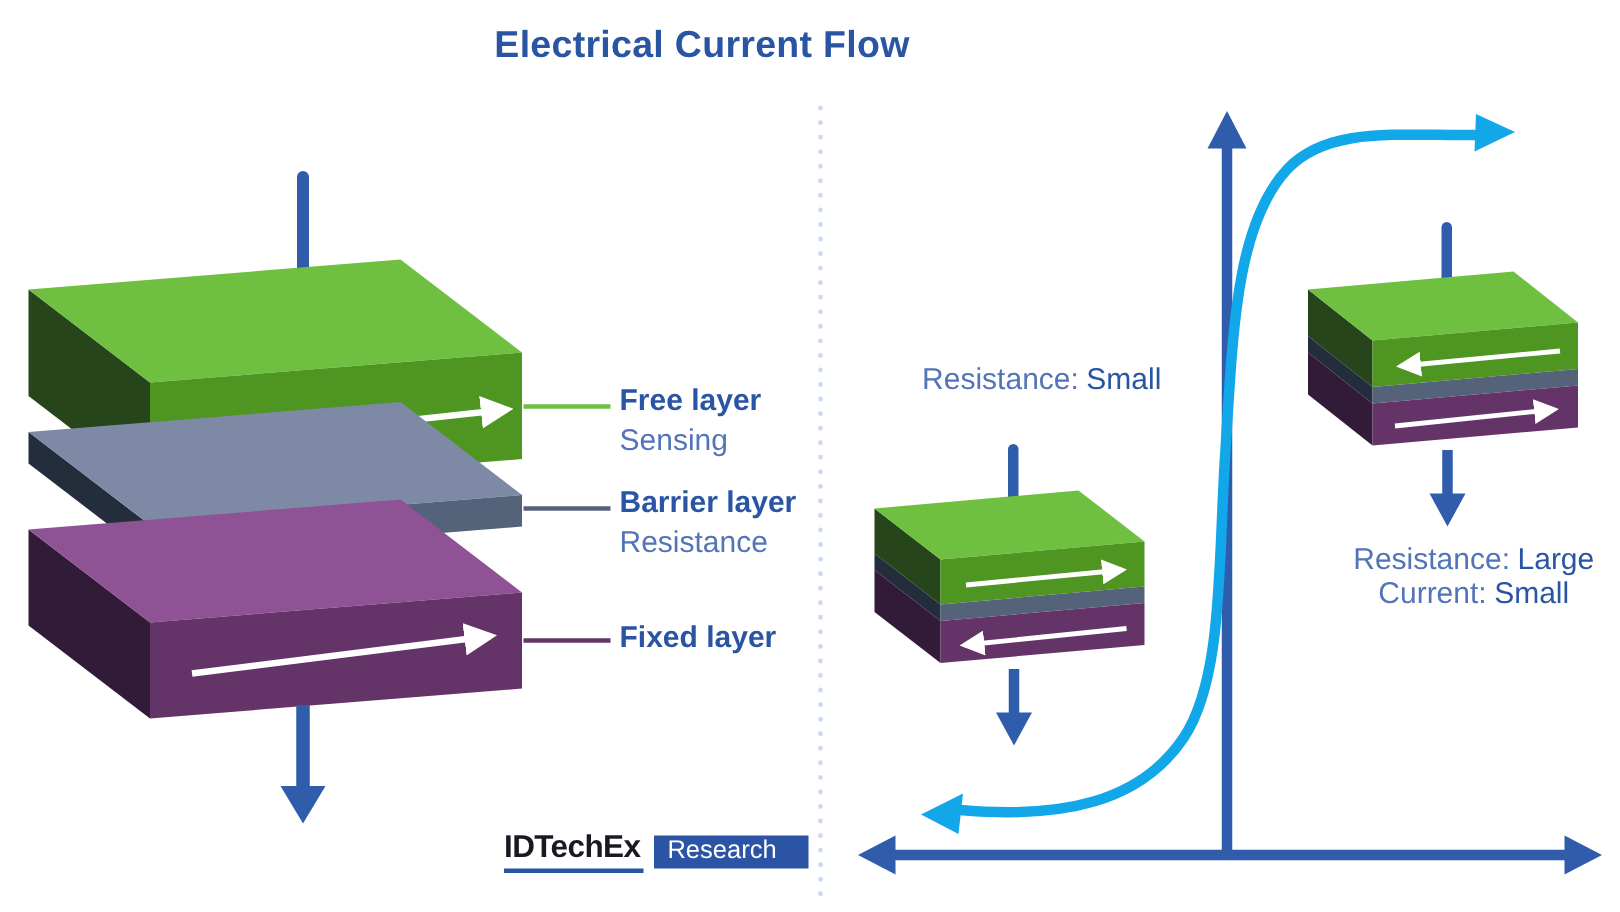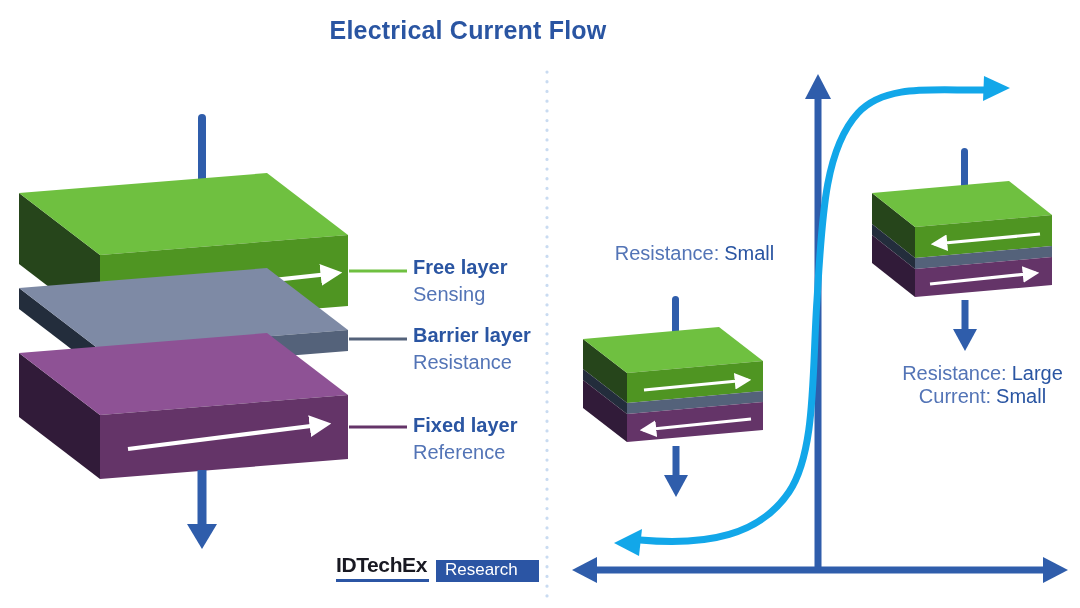--- a/index.html
+++ b/index.html
@@ -7,21 +7,21 @@
           font-family:"Liberation Sans",sans-serif;}
   #gfx{position:absolute;left:0;top:0;}
   .title{position:absolute;left:0;top:16px;width:936px;text-align:center;
          font-size:25px;font-weight:bold;color:var(--label_bold);letter-spacing:.2px;}
   .layer-label{position:absolute;left:413px;}
   .layer-label .name{font-size:20px;font-weight:bold;color:var(--label_bold);line-height:27px;}
   .layer-label .sub{font-size:20px;color:var(--label_light);line-height:27px;}
   .state-label{position:absolute;width:205px;text-align:center;font-size:20px;line-height:23px;
                color:var(--label_light);}
   .state-label .val{font-weight:normal;color:var(--label_bold);margin-left:5px;}
-  .logo{position:absolute;left:336px;top:553px;display:flex;align-items:flex-end;gap:7px;}
+  .logo{position:absolute;left:336px;top:553px;display:flex;align-items:center;gap:7px;}
   .logo .wordmark{font-size:21px;font-weight:bold;color:var(--logo_text);letter-spacing:-0.4px;
                   border-bottom:3px solid var(--logo_blue);padding:0 2px 2px 0;line-height:24px;}
   .logo .badge{background:var(--logo_blue);color:#fff;font-size:17px;display:flex;
                align-items:center;padding:0 21px 2px 9px;}
   
   .f-gt{fill:var(--green_top)} .f-gf{fill:var(--green_front)} .f-gd{fill:var(--green_dark)}
   .f-yt{fill:var(--gray_top)}  .f-yf{fill:var(--gray_front)}  .f-yd{fill:var(--gray_dark)}
   .f-pt{fill:var(--purple_top)}.f-pf{fill:var(--purple_front)}.f-pd{fill:var(--purple_dark)}
   .f-blue{fill:var(--arrow_blue)} .f-cyan{fill:var(--cyan)}
   .s-blue{stroke:var(--arrow_blue)} .s-cyan{stroke:var(--cyan);fill:none}
@@ -127,21 +127,20 @@
   <div class="layer-label" style="top:254px">
     <div class="name">Free layer</div>
     <div class="sub">Sensing</div>
   </div>
   <div class="layer-label" style="top:322px">
     <div class="name">Barrier layer</div>
     <div class="sub">Resistance</div>
   </div>
   <div class="layer-label" style="top:412px">
     <div class="name">Fixed layer</div>
-    <div class="sub">Reference</div>
   </div>
 
   <div class="state-label" style="left:592px;top:242px">
     <div><span>Resistance:</span><span class="val">Small</span></div>
   </div>
   <div class="state-label" style="left:880px;top:362px">
     <div><span>Resistance:</span><span class="val">Large</span></div>
     <div><span>Current:</span><span class="val">Small</span></div>
   </div>
 

